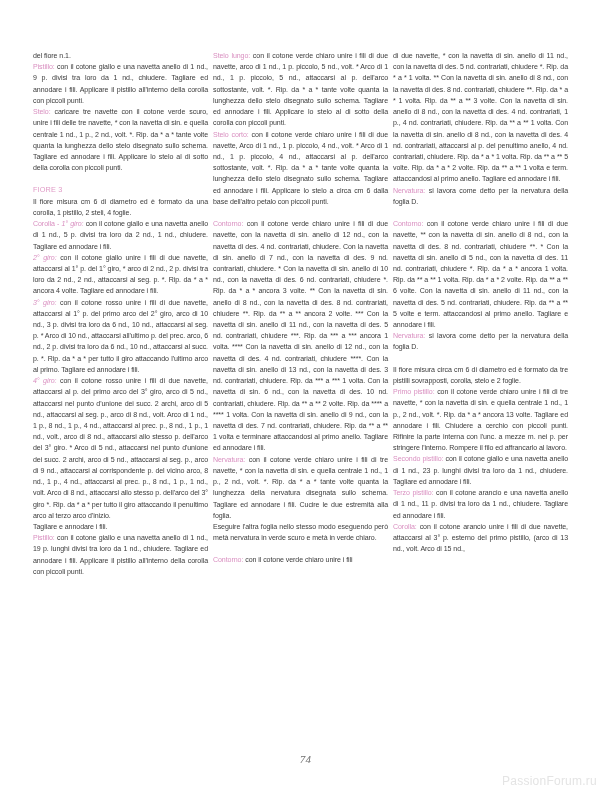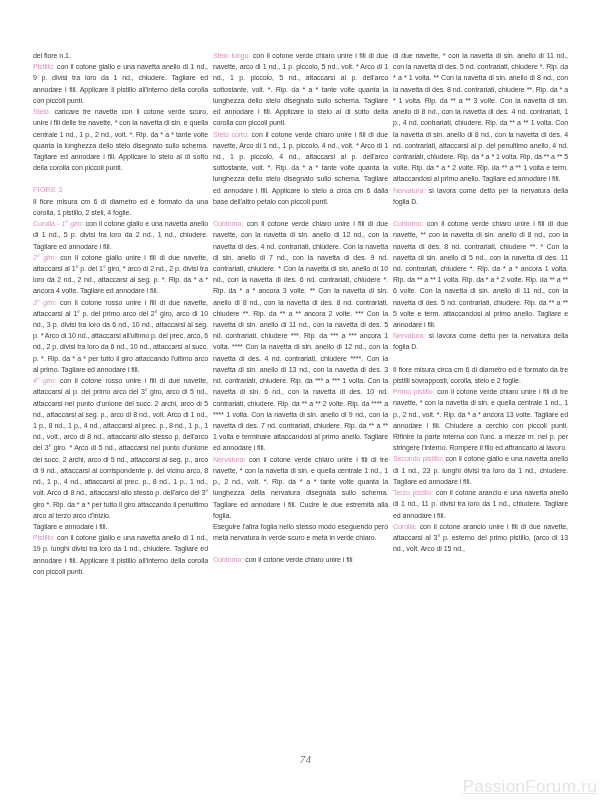--- a/index.html
+++ b/index.html
@@ -72,27 +72,26 @@
     text-align: center;
     font-family: "Liberation Serif", serif;
     font-style: italic;
     font-size: 11px;
     color: #6f6f6f;
     letter-spacing: 0.02em;
   }
   .watermark {
     position: absolute;
     right: 14px;
-    bottom: 3px;
+    bottom: 12px;
     font-family: "Liberation Sans", sans-serif;
-    font-size: 17px;
+    font-size: 12px;
     color: #e4e4e4;
     letter-spacing: 0.02em;
     white-space: nowrap;
-    text-decoration: underline;
   }
 </style>
 </head>
 <body>
 
 <div class="page">
 
   <div class="columns">
     <div class="col" id="col1">
         <p>del fiore n.1.</p>

